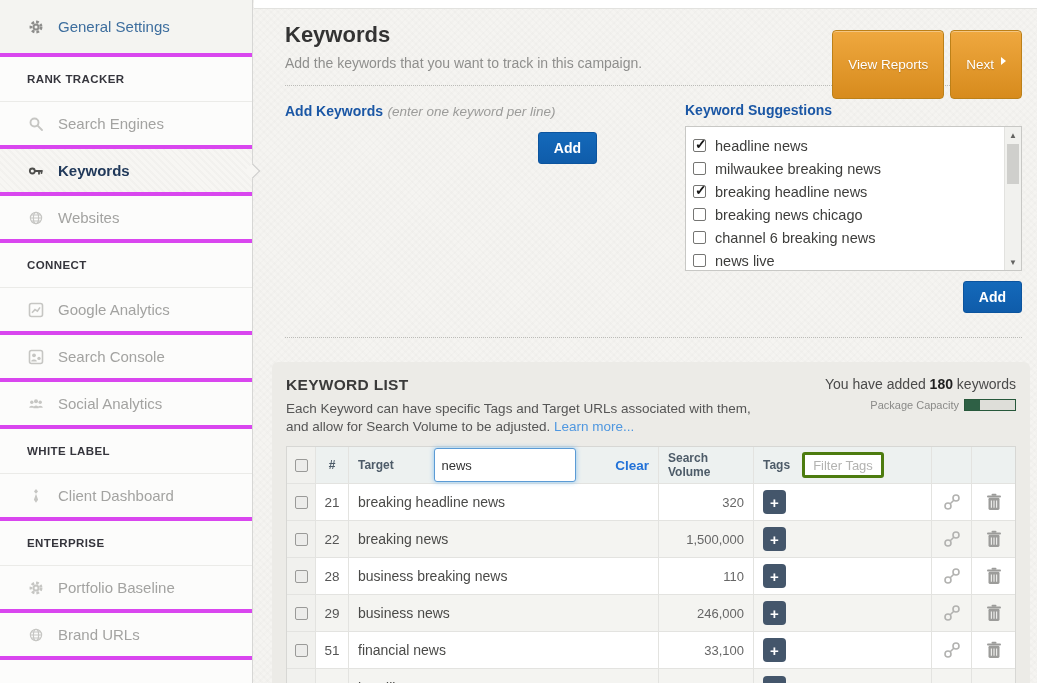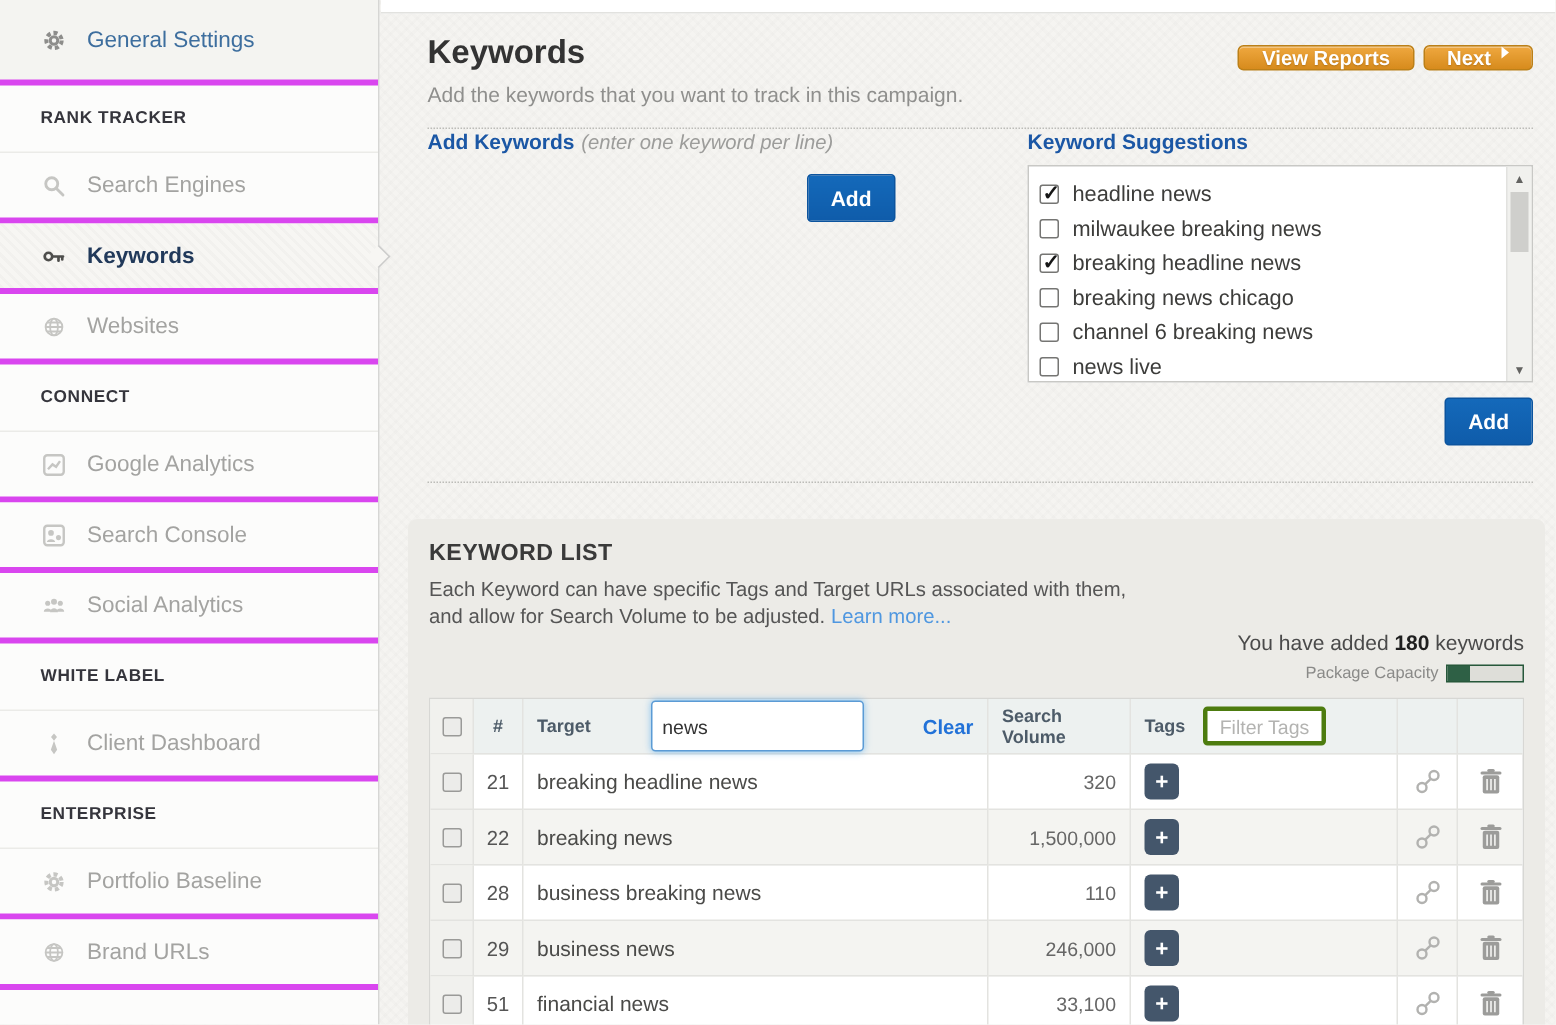--- a/index.html
+++ b/index.html
@@ -31,46 +31,46 @@
     transform:translateY(-50%) rotate(45deg);}
   .side-header{height:45px;display:flex;align-items:center;padding-left:27px;border-bottom:1px solid #ebebe8;font-size:11.5px;font-weight:bold;color:#35353c;letter-spacing:.4px;}
 
   
   .main{position:absolute;left:254px;top:0;width:783px;height:683px;}
   .topstrip{height:9px;background:#ffffff;border-bottom:1px solid #e2e2df;}
   .content{padding:13px 15px 0 31px;position:relative;}
   .page-title{font-size:22px;font-weight:bold;color:#333;}
   .page-sub{font-size:14px;color:#8f8f8d;margin-top:7px;}
   .header-buttons{position:absolute;top:21px;right:15px;display:flex;gap:6px;}
-  .btn-orange{background:linear-gradient(#efa83f,#d78b1d);border:1px solid #bc8018;border-radius:4px;color:#fff;font-weight:bold;font-size:13.5px;padding:0 15px;box-shadow:inset 0 1px 0 rgba(255,255,255,.35);text-shadow:0 1px 1px rgba(110,65,0,.35);display:flex;align-items:flex-start;gap:7px;cursor:pointer;}
+  .btn-orange{background:linear-gradient(#efa83f,#d78b1d);border:1px solid #bc8018;border-radius:4px;color:#fff;font-weight:normal;font-size:13.5px;padding:26px 15px;box-shadow:inset 0 1px 0 rgba(255,255,255,.35);text-shadow:0 1px 1px rgba(110,65,0,.35);display:flex;align-items:flex-start;gap:7px;cursor:pointer;}
   .play-icon{width:0;height:0;border-left:5px solid #fff;border-top:4px solid transparent;border-bottom:4px solid transparent;display:inline-block;}
   .dotted{border-bottom:1px dotted #bcbcb8;margin-top:14px;}
 
-  .cols{display:flex;margin-top:0;}
+  .cols{display:flex;margin-top:16px;}
   .col-left{width:312px;margin-right:88px;}
   .col-right{flex:1;}
   .section-label{font-size:14px;font-weight:bold;color:#1b57a5;}
   .hint{font-style:italic;color:#9c9c9a;font-weight:normal;font-size:13.5px;}
   .kw-textarea{display:block;width:312px;height:148px;margin-top:8px;border:1px solid #c8c8c5;border-radius:3px;background:#fff;font-family:"Liberation Mono", monospace;font-size:13px;line-height:1.35;color:#3a3a3a;padding:8px 10px;outline:none;}
   .add-row{display:flex;justify-content:flex-end;margin-top:12px;text-align:right;}
   .btn-blue{background:linear-gradient(#1469ba,#0f5caa);border:1px solid #0c549e;border-radius:3px;color:#fff;font-weight:bold;font-size:14px;padding:7px 15px;cursor:pointer;}
 
   .suggest-box{margin-top:8px;height:145px;border:1px solid #c8c8c5;background:#fff;position:relative;overflow:hidden;}
   .suggest-list{margin-right:18px;padding:7px 0 0 7px;}
   .suggest-item{display:flex;align-items:center;gap:9px;height:23px;font-size:14.5px;color:#3d3d3b;cursor:pointer;}
   .cb{width:13px;height:13px;border:1px solid #757573;border-radius:2px;background:#fff;position:relative;flex:none;cursor:pointer;}
   .cb.checked::after{content:"\2713";position:absolute;left:1px;top:-4px;font-size:14px;font-weight:bold;color:#161616;}
   .scrollbar{position:absolute;right:0;top:0;bottom:0;width:17px;background:#f1f1ee;border-left:1px solid #e2e2df;}
   .sb-arrow{height:16px;display:flex;align-items:center;justify-content:center;font-size:8px;color:#636361;cursor:pointer;}
   .sb-arrow.down{position:absolute;bottom:0;left:0;right:0;}
   .sb-thumb{position:absolute;top:17px;left:2px;right:2px;height:40px;background:#cfcfcc;cursor:pointer;}
 
   
   .panel{margin:24px 7px 0 18px;background:#ecebe7;border-radius:6px 6px 0 0;padding:14px;}
-  .panel-head{display:flex;justify-content:space-between;flex-direction:column;}
+  .panel-head{display:flex;justify-content:space-between;}
   .kl-title{font-size:15.5px;font-weight:bold;color:#3a3a3a;letter-spacing:.3px;}
   .kl-desc{font-size:13.5px;color:#555;line-height:1.35;margin-top:6px;}
   .learn{color:#4f97e0;cursor:pointer;}
   .kl-right{text-align:right;white-space:nowrap;}
   .added{font-size:14px;color:#4a4a4a;}
   .added b{color:#1f1f1f;}
   .capacity{margin-top:7px;font-size:11px;color:#8a8a88;display:flex;align-items:center;justify-content:flex-end;gap:5px;}
   .capbar{width:52px;height:12px;border:1px solid #27583b;background:#deded9;position:relative;}
   .capfill{position:absolute;left:0;top:0;bottom:0;background:#2e6045;}
 

